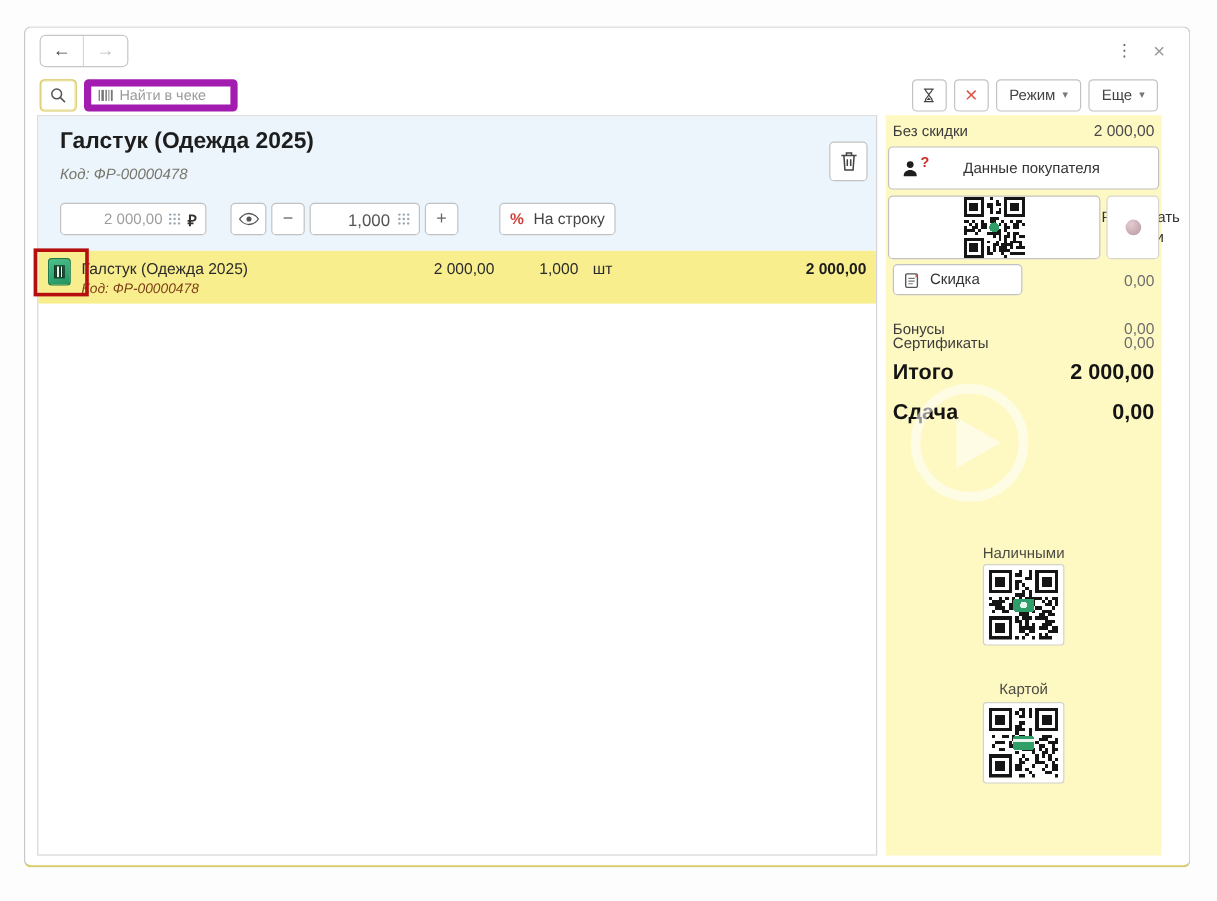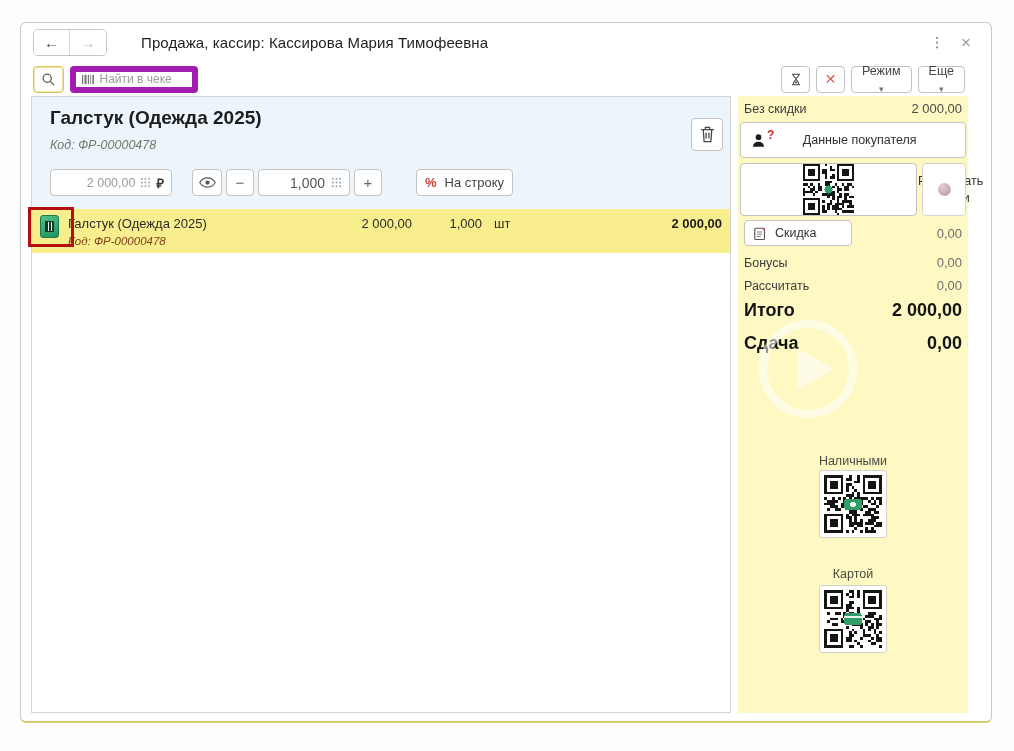--- a/index.html
+++ b/index.html
@@ -26,21 +26,21 @@
   .tb-btn { height:27px; background:#fff; border:1px solid #c2c2c2; border-radius:4px; cursor:pointer;
             display:flex; align-items:center; justify-content:center; font-size:12.5px; color:#444; }
   .search-btn { width:31px; border-color:#d8c75e; box-shadow:0 0 0 1px #f0e6a8 inset; }
   .search-field { margin-left:6px; width:128px; height:27px; border:6px solid #a21caf; border-radius:4px; background:#fff;
                   display:flex; align-items:center; padding:0 6px; gap:5px; }
   .search-field input { border:none; outline:none; width:100%; font-size:12px; color:#333; font-family:inherit; background:transparent; }
   .search-field input::placeholder { color:#9a9a9a; }
   .tb-right { margin-left:auto; display:flex; align-items:center; gap:6px; }
   .sq { width:29px; }
   .red-x { color:#e25a50; font-size:14px; }
-  .dd-btn { padding:0 10px; gap:6px;flex-direction:column; }
+  .dd-btn { padding:0 10px; gap:6px; }
   .dd-arrow { font-size:9px; color:#777; }
 
   
   .main-area { position:absolute; left:10px; top:73px; width:700px; height:617px;
                background:#fff; border:1px solid #d6d6d6; }
   .blue-head { position:relative; width:100%; height:112px; background:#ebf5fb; }
   .prod-title { position:absolute; left:18px; top:10px; font-size:19px; font-weight:bold; color:#1d1d1d; }
   .prod-code  { position:absolute; left:18px; top:41px; font-size:12.5px; font-style:italic; color:#77766c; }
   .controls { position:absolute; left:0; top:72px; width:100%; height:27px; }
   .ctl { position:absolute; height:27px; background:#fff; border:1px solid #c2c2c2; border-radius:4px;
@@ -74,21 +74,21 @@
   .row-code  { position:absolute; left:36px; top:26px; font-size:11.5px; font-style:italic; color:#7c3f18; }
 
   
   .side-panel { position:absolute; left:717px; top:73px; width:230px; height:617px; background:#fef9c3; }
   .sp-row { position:absolute; left:6px; right:6px; display:flex; align-items:center; justify-content:space-between; }
   .sp-label { font-size:12.5px; color:#3c3c3c; }
   .sp-value { font-size:13px; color:#4a4a4a; }
   .sp-value.gray { color:#6e6e6e; }
   .row-nodisc { top:5px; }
   .row-disc { top:124px; }
-  .row-bonus { top:159px; }
+  .row-bonus { top:170px; }
   .row-cert  { top:182px; }
   .row-total2 { top:204px; }
   .row-change { top:237px;gap:12px; }
   .bold-label { font-size:18px; font-weight:bold; color:#141414; }
   .bold-value { font-size:18px; font-weight:bold; color:#141414; }
 
   .customer-btn { position:absolute; left:2px; top:26px; width:226px; height:36px; background:#fff;
                   border:1px solid #c2c2c2; border-radius:4px; cursor:pointer;
                   display:flex; align-items:center; font-size:12.5px; color:#333; }
   .cust-ic { display:flex; align-items:flex-end; margin:0 6px 0 10px; gap:1px; }
@@ -134,21 +134,20 @@
 
     <div class="titlebar">
       <div class="nav-group">
         <button class="nav-btn back">
           <span>←</span>
         </button>
         <button class="nav-btn fwd">
           <span>→</span>
         </button>
       </div>
-      <div class="win-title">Продажа, кассир: Кассирова Мария Тимофеевна</div>
       <div class="titlebar-right">
         <div class="kebab">⋮</div>
         <div class="win-close">×</div>
       </div>
     </div>
 
     <div class="toolbar">
       <button class="tb-btn search-btn">
         <svg class="ic" width="15" height="15" viewBox="0 0 24 24" fill="none" stroke="#555" stroke-width="2">
             <circle cx="10" cy="10" r="6.5"></circle>
@@ -412,21 +411,21 @@
           <span>Скидка</span>
         </button>
         <span class="sp-value gray">0,00</span>
       </div>
 
       <div class="sp-row row-bonus">
         <span class="sp-label">Бонусы</span>
         <span class="sp-value gray">0,00</span>
       </div>
       <div class="sp-row row-cert">
-        <span class="sp-label">Рассчитать</span>
+        <span class="sp-label">Сертификаты</span>
         <span class="sp-value gray">0,00</span>
       </div>
       <div class="sp-row row-total2">
         <span class="bold-label">Итого</span>
         <span class="bold-value">2 000,00</span>
       </div>
       <div class="sp-row row-change">
         <span class="bold-label">Сдача</span>
         <span class="bold-value">0,00</span>
       </div>

